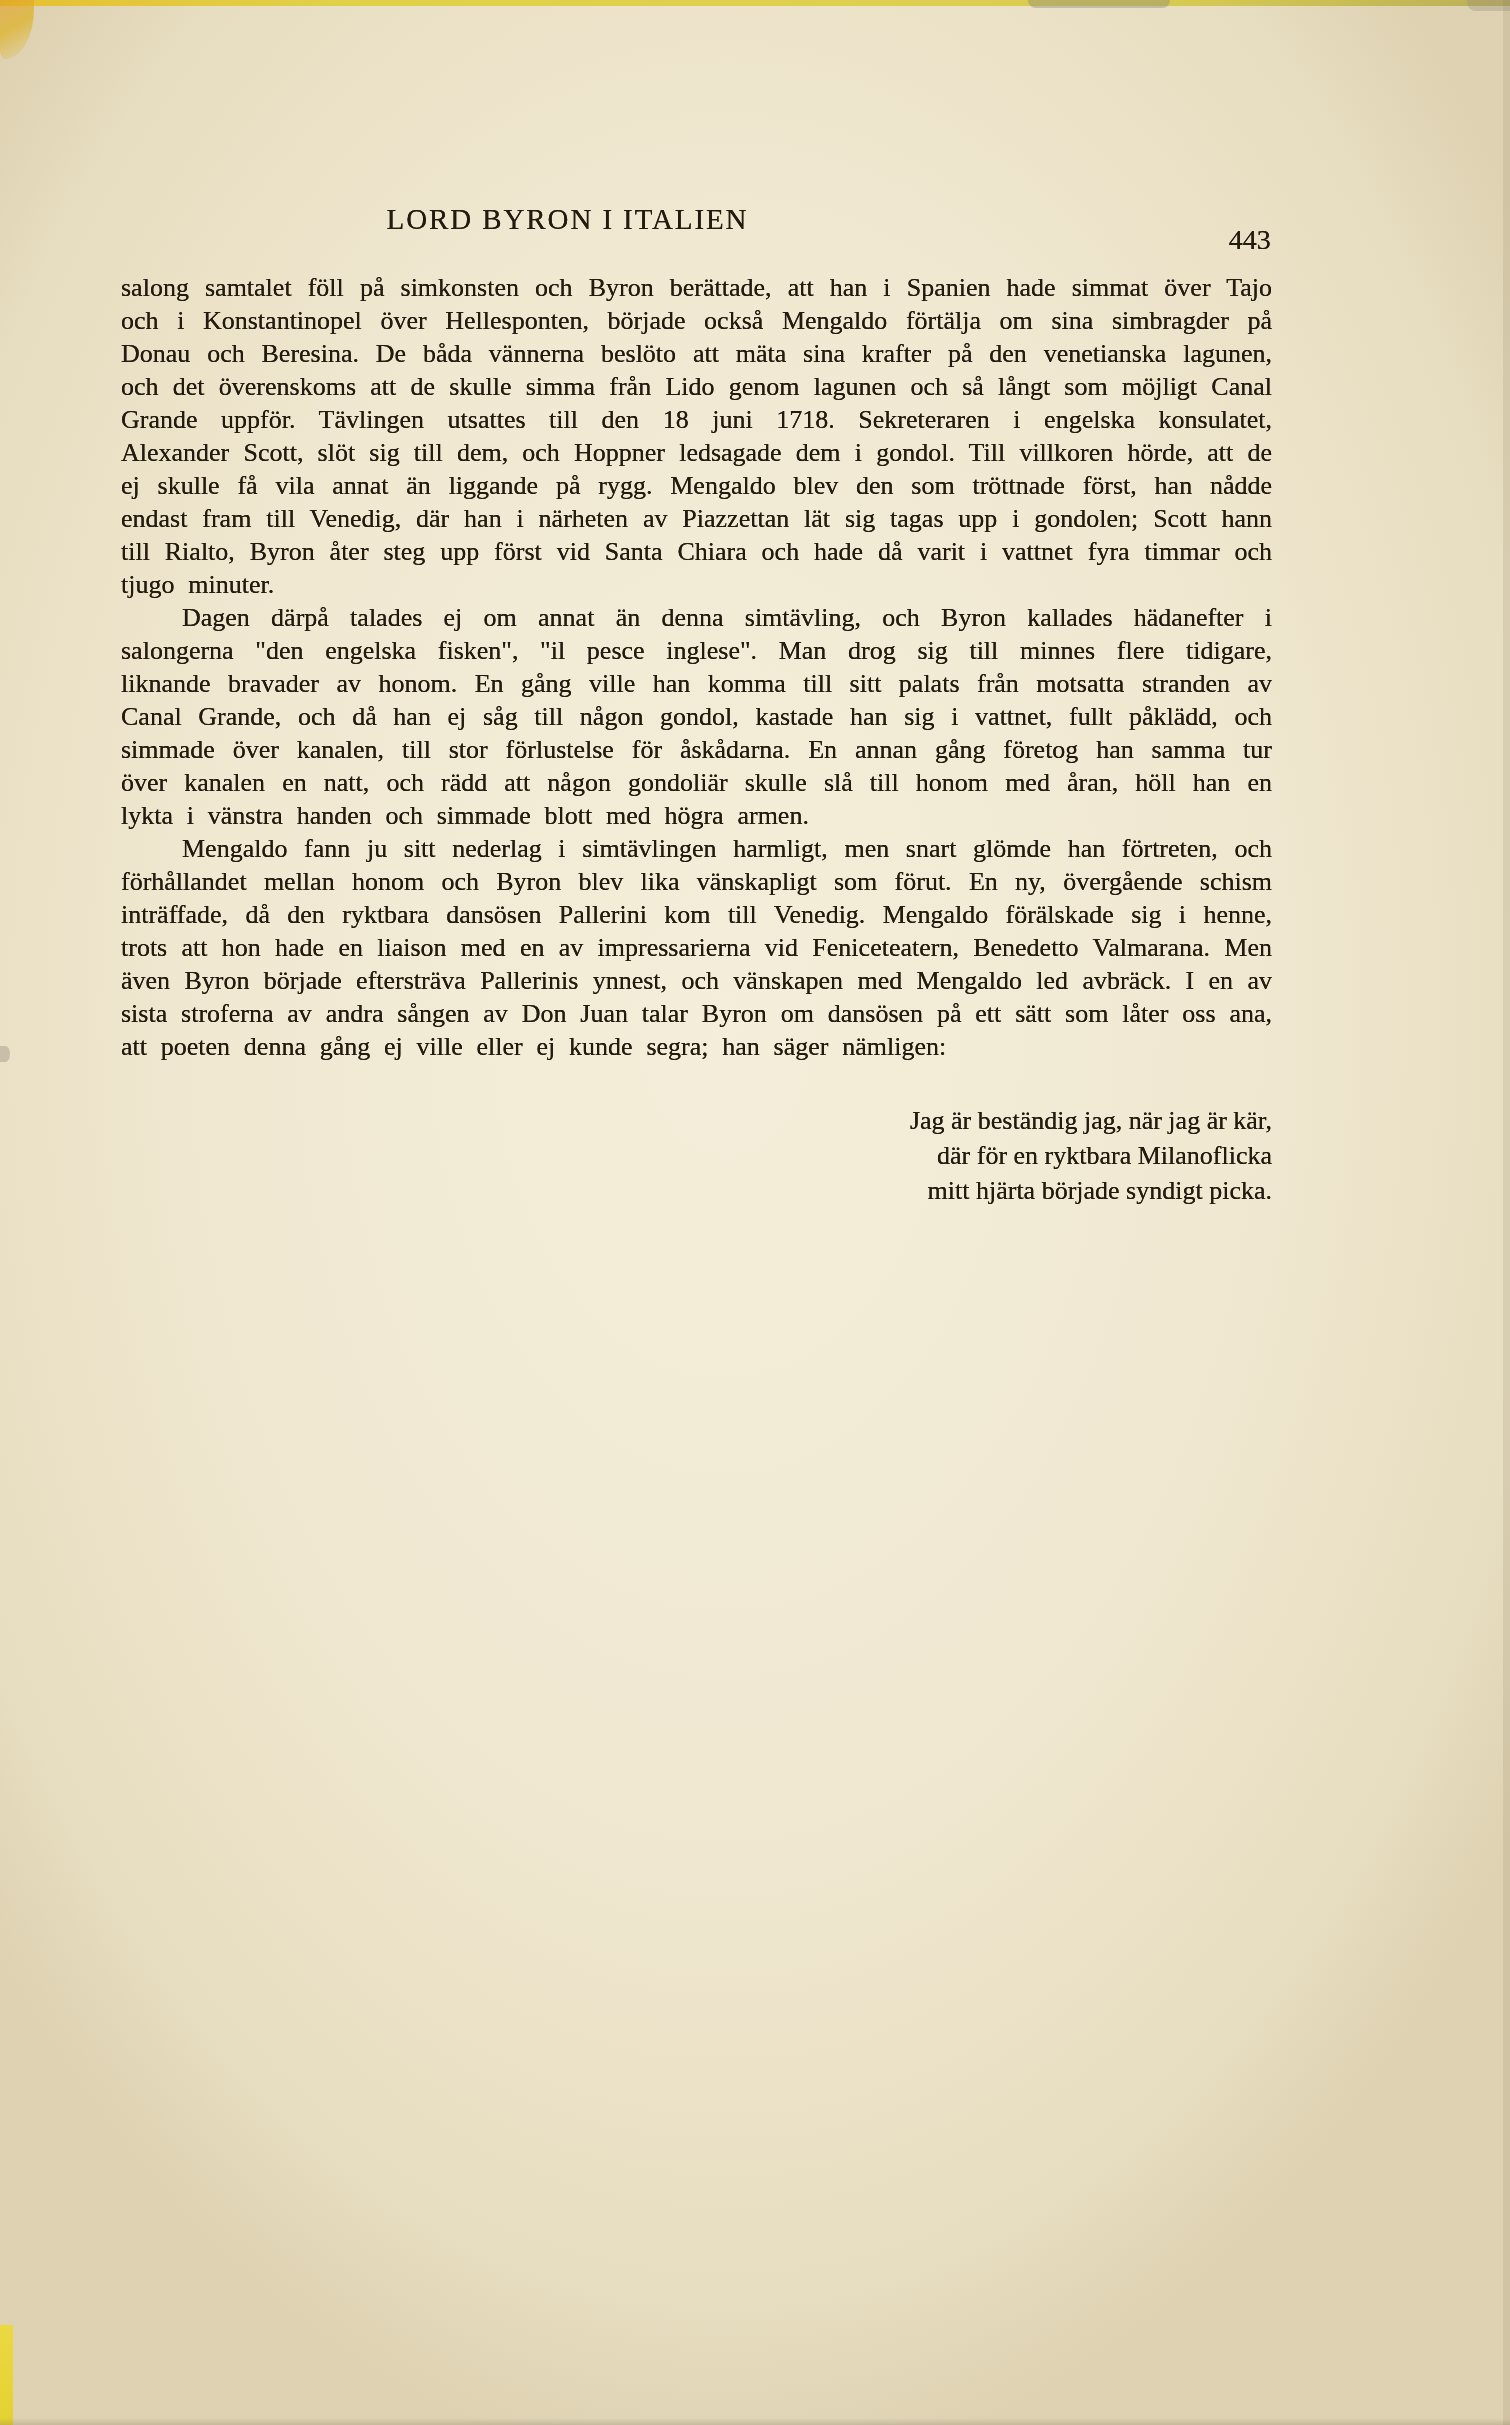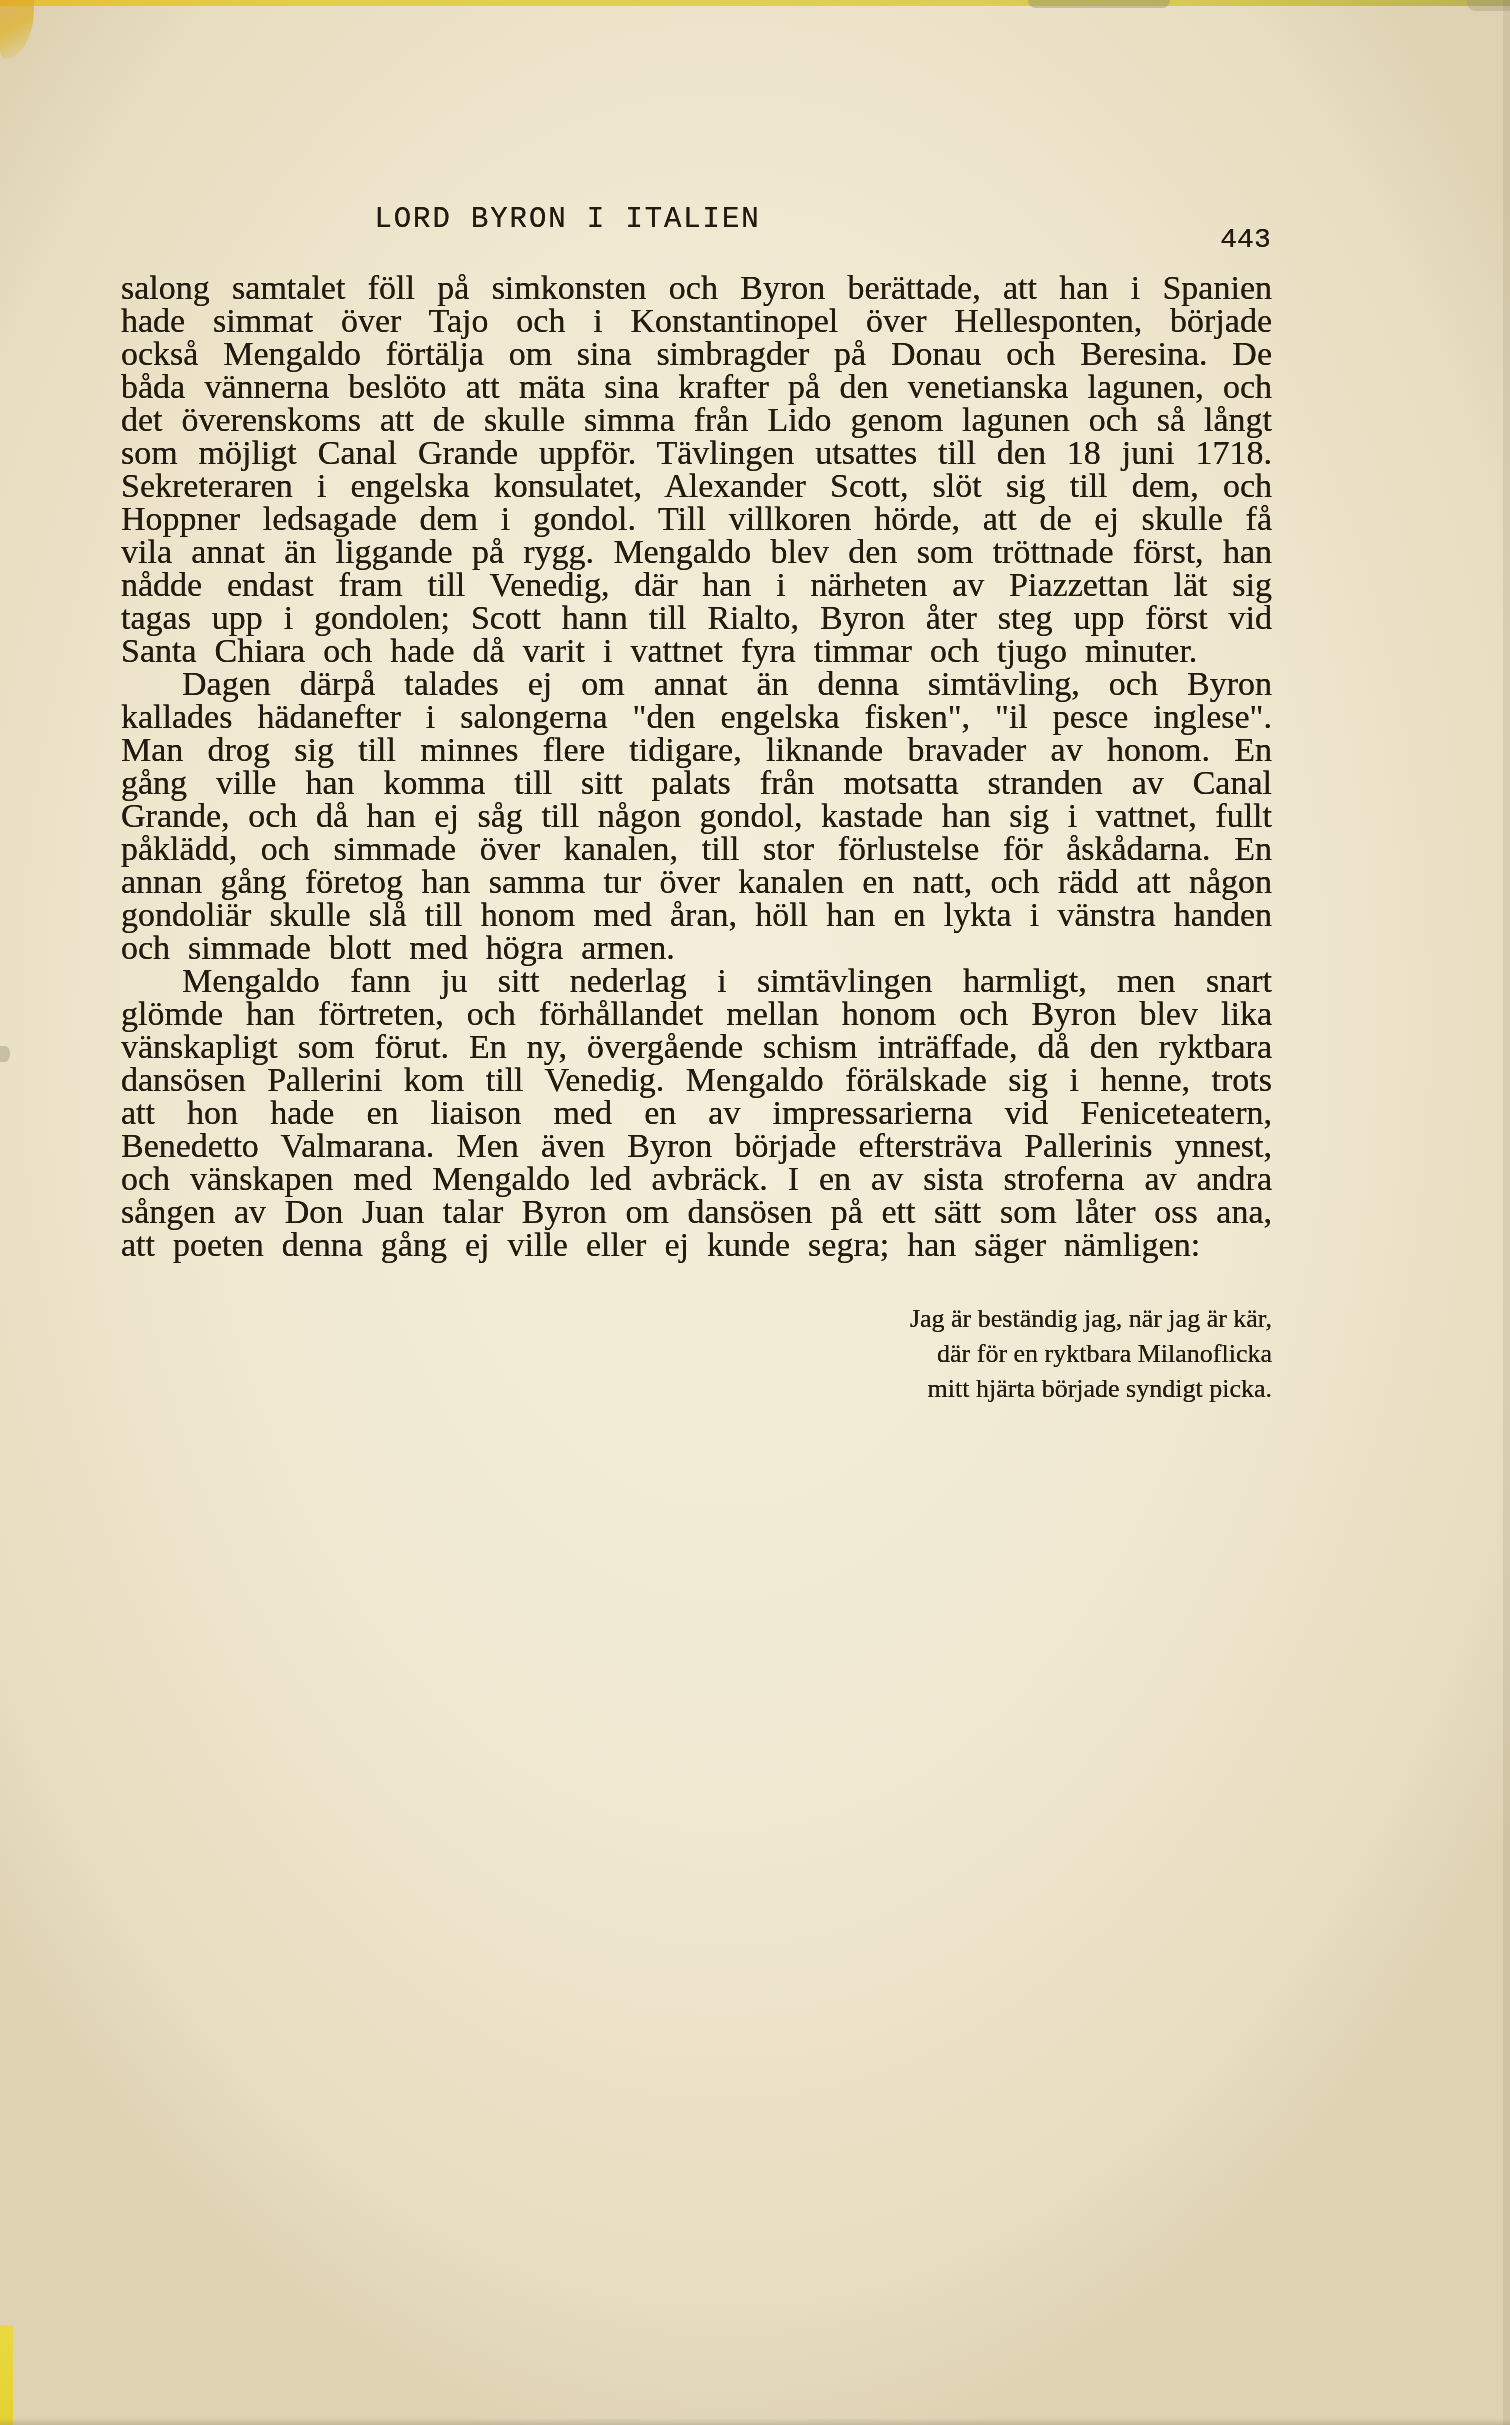--- a/index.html
+++ b/index.html
@@ -21,21 +21,20 @@
   .text-block {
     position: absolute;
     left: 121px;
     top: 203px;
     width: 1151px;
   }
   .header {
     position: relative;
     height: 39px;
     margin-bottom: 29px;
-    font-family: Liberation Mono, monospace;
   }
   .title {
     position: absolute;
     left: 0;
     top: 0;
     width: 893px;
     text-align: center;
     font-size: 29px;
     letter-spacing: 1.9px;
     text-shadow: 0 0 0.3px currentColor;
@@ -43,21 +42,21 @@
   }
   .pageno {
     position: absolute;
     right: 1.3px;
     top: 1.3px;
     font-size: 28px;
     text-shadow: 0 0 0.3px currentColor;
     margin-top: 20px;
   }
   .body-text p {
-    font-size: 34px;
+    font-size: 26px;
     line-height: 33px;
     margin: 0;
     text-align: justify;
     word-spacing: 0.28em;
     text-shadow: 0 0 0.3px currentColor;
   }
   .body-text p.indent { text-indent: 61px; }
   .poem {
     margin-top: 40px;
     margin-left: 184px;

